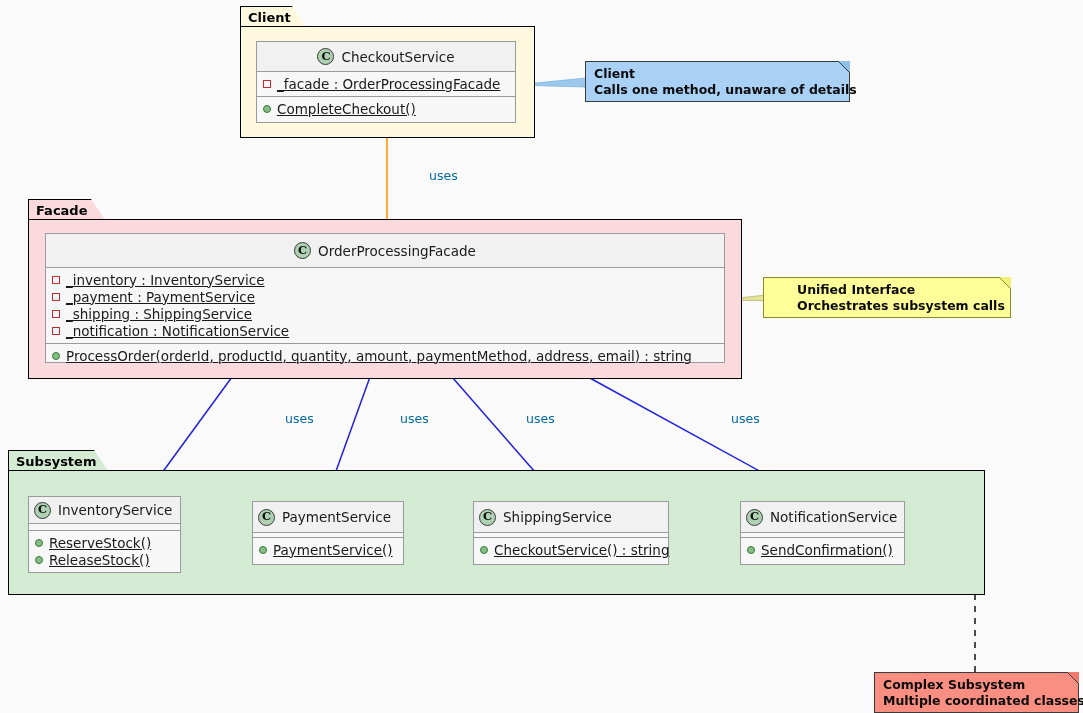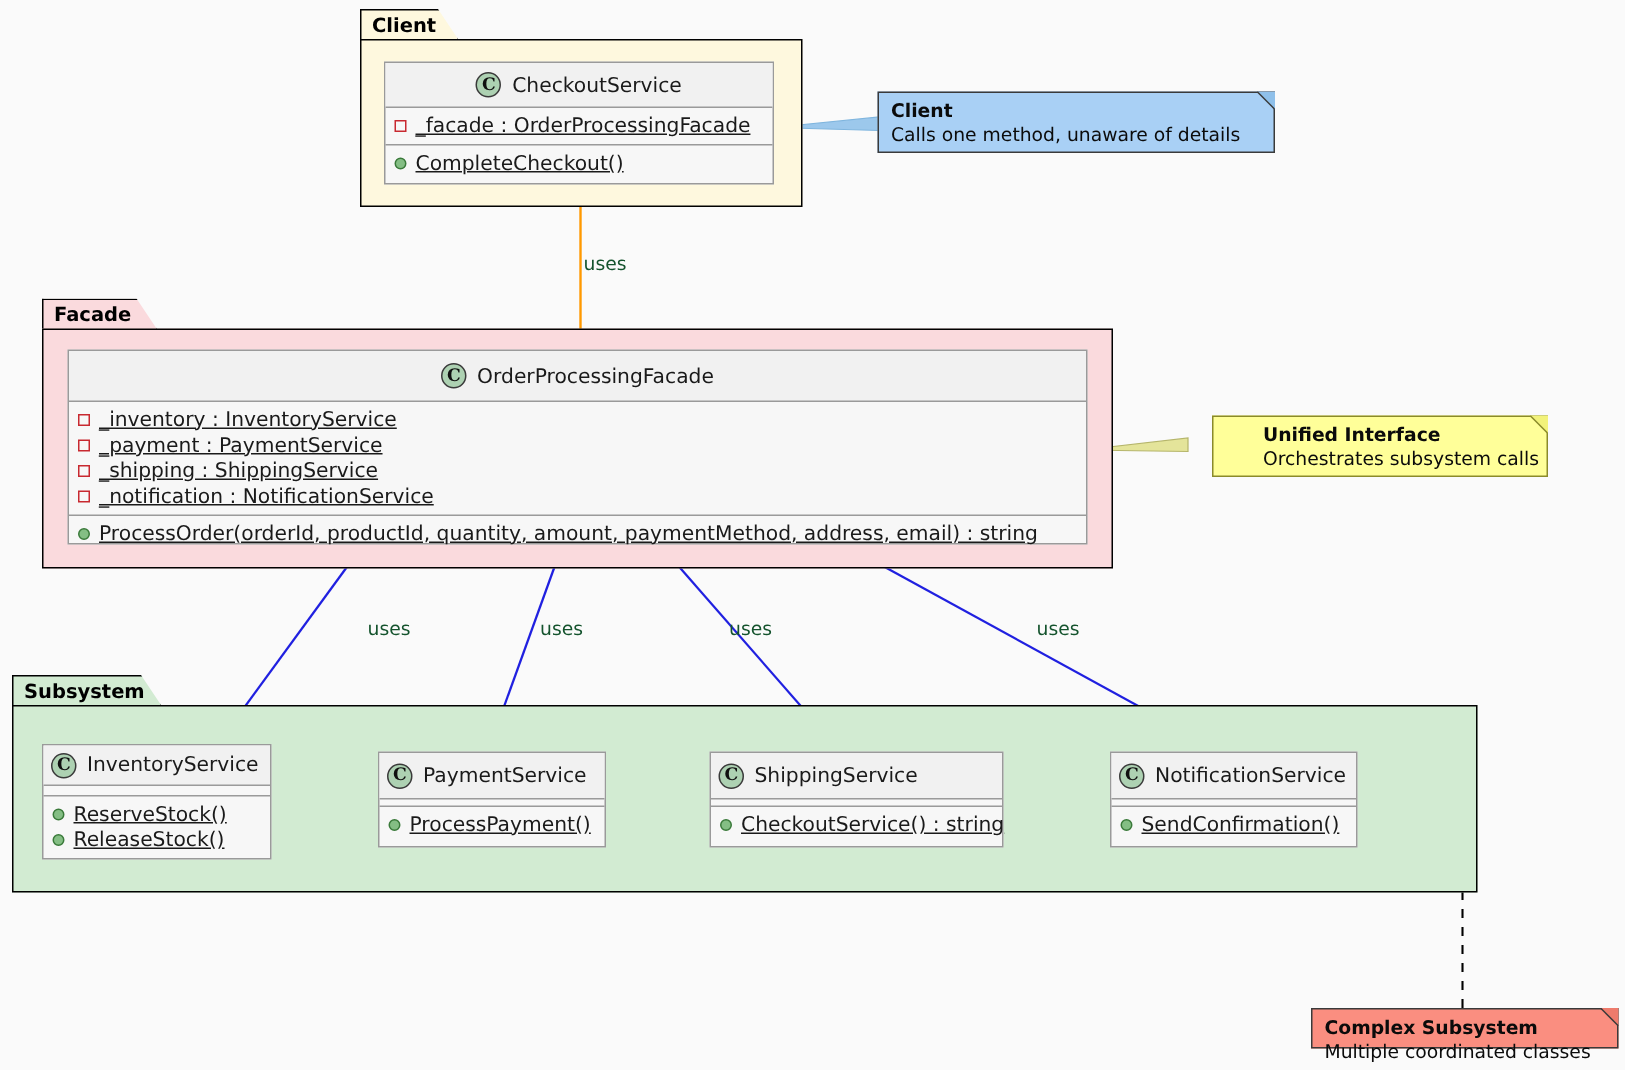--- a/index.html
+++ b/index.html
@@ -140,34 +140,35 @@
     position: absolute;
     box-sizing: border-box;
     border: 1px solid #3A3A3A;
     padding: 4px 8px 5px 8px;
     font-size: 12.5px;
     color: #0B0B0B;
     line-height: 15.5px;
     white-space: nowrap;
   }
   .note .note-title { font-weight: bold; font-size: 12.5px; }
-  .note .note-body  { font-weight: normal; font-size: 12.5px; }
+  .note .note-body  { font-weight: bold; font-size: 12.5px; }
   .note-fold {
     position: absolute;
     right: -1px; top: -1px;
     width: 12px; height: 12px;
   }
 
   
   .edge-label {
     position: absolute;
     font-size: 12.5px;
-    color: #14532d;
+    color: #0369a1;
     white-space: nowrap;
     background: transparent;
+    margin-left: 40px;
   }
 </style>
 </head>
 <body>
 
 <div id="canvas">
 
   <svg id="edges" viewBox="0 0 1083 713">
     <defs>
       <marker id="arrow-orange" markerWidth="10" markerHeight="10" refX="6.5" refY="3.6" orient="auto">
@@ -259,21 +260,21 @@
       </div>
     </div>
     <div class="cls-sec last">
       <div class="member">
         <span class="mk-public"></span>
         <span>ProcessOrder(orderId, productId, quantity, amount, paymentMethod, address, email) : string</span>
       </div>
     </div>
   </div>
 
-  <div class="note" style="left:808px; top:277px; width:224px; height:41px; background:#FFFF99; border-color:#8A8A2A;padding-left:33px;">
+  <div class="note" style="left:763px; top:277px; width:248px; height:41px; background:#FFFF99; border-color:#8A8A2A;padding-left:33px;">
     <svg class="note-fold" viewBox="0 0 12 12">
       <path d="M0,0 L12,12 L12,0 Z" fill="#F2F27A"></path>
       <path d="M0,0 L12,12" stroke="#8A8A2A" stroke-width="1" fill="none"></path>
     </svg>
     <div class="note-title">Unified Interface</div>
     <div class="note-body">Orchestrates subsystem calls</div>
   </div>
 
   <div class="edge-label" style="left:245px; top:411px;">uses</div>
   <div class="edge-label" style="left:360px; top:411px;">uses</div>
@@ -307,21 +308,21 @@
 
   <div class="cls" style="left:252px; top:501px; width:152px; height:64px;">
     <div class="cls-title tight" style="height:31px;">
       <span class="cicon">C</span>
       <span>PaymentService</span>
     </div>
     <div class="cls-sec empty" style="height:5px;"></div>
     <div class="cls-sec last">
       <div class="member">
         <span class="mk-public"></span>
-        <span>ProcessPayment()</span>
+        <span>PaymentService()</span>
       </div>
     </div>
   </div>
 
   <div class="cls" style="left:473px; top:501px; width:196px; height:64px;">
     <div class="cls-title tight" style="height:31px;">
       <span class="cicon">C</span>
       <span>ShippingService</span>
     </div>
     <div class="cls-sec empty" style="height:5px;"></div>
@@ -340,21 +341,21 @@
     </div>
     <div class="cls-sec empty" style="height:5px;"></div>
     <div class="cls-sec last">
       <div class="member">
         <span class="mk-public"></span>
         <span>SendConfirmation()</span>
       </div>
     </div>
   </div>
 
-  <div class="note" style="left:874px; top:672px; width:205px; height:27px; background:#FA8E80; border-color:#3A3A3A;">
+  <div class="note" style="left:874px; top:672px; width:205px; height:41px; background:#FA8E80; border-color:#3A3A3A;">
     <svg class="note-fold" viewBox="0 0 12 12">
       <path d="M0,0 L12,12 L12,0 Z" fill="#EE7B6C"></path>
       <path d="M0,0 L12,12" stroke="#3A3A3A" stroke-width="1" fill="none"></path>
     </svg>
     <div class="note-title">Complex Subsystem</div>
     <div class="note-body">Multiple coordinated classes</div>
   </div>
 
 </div>
 

